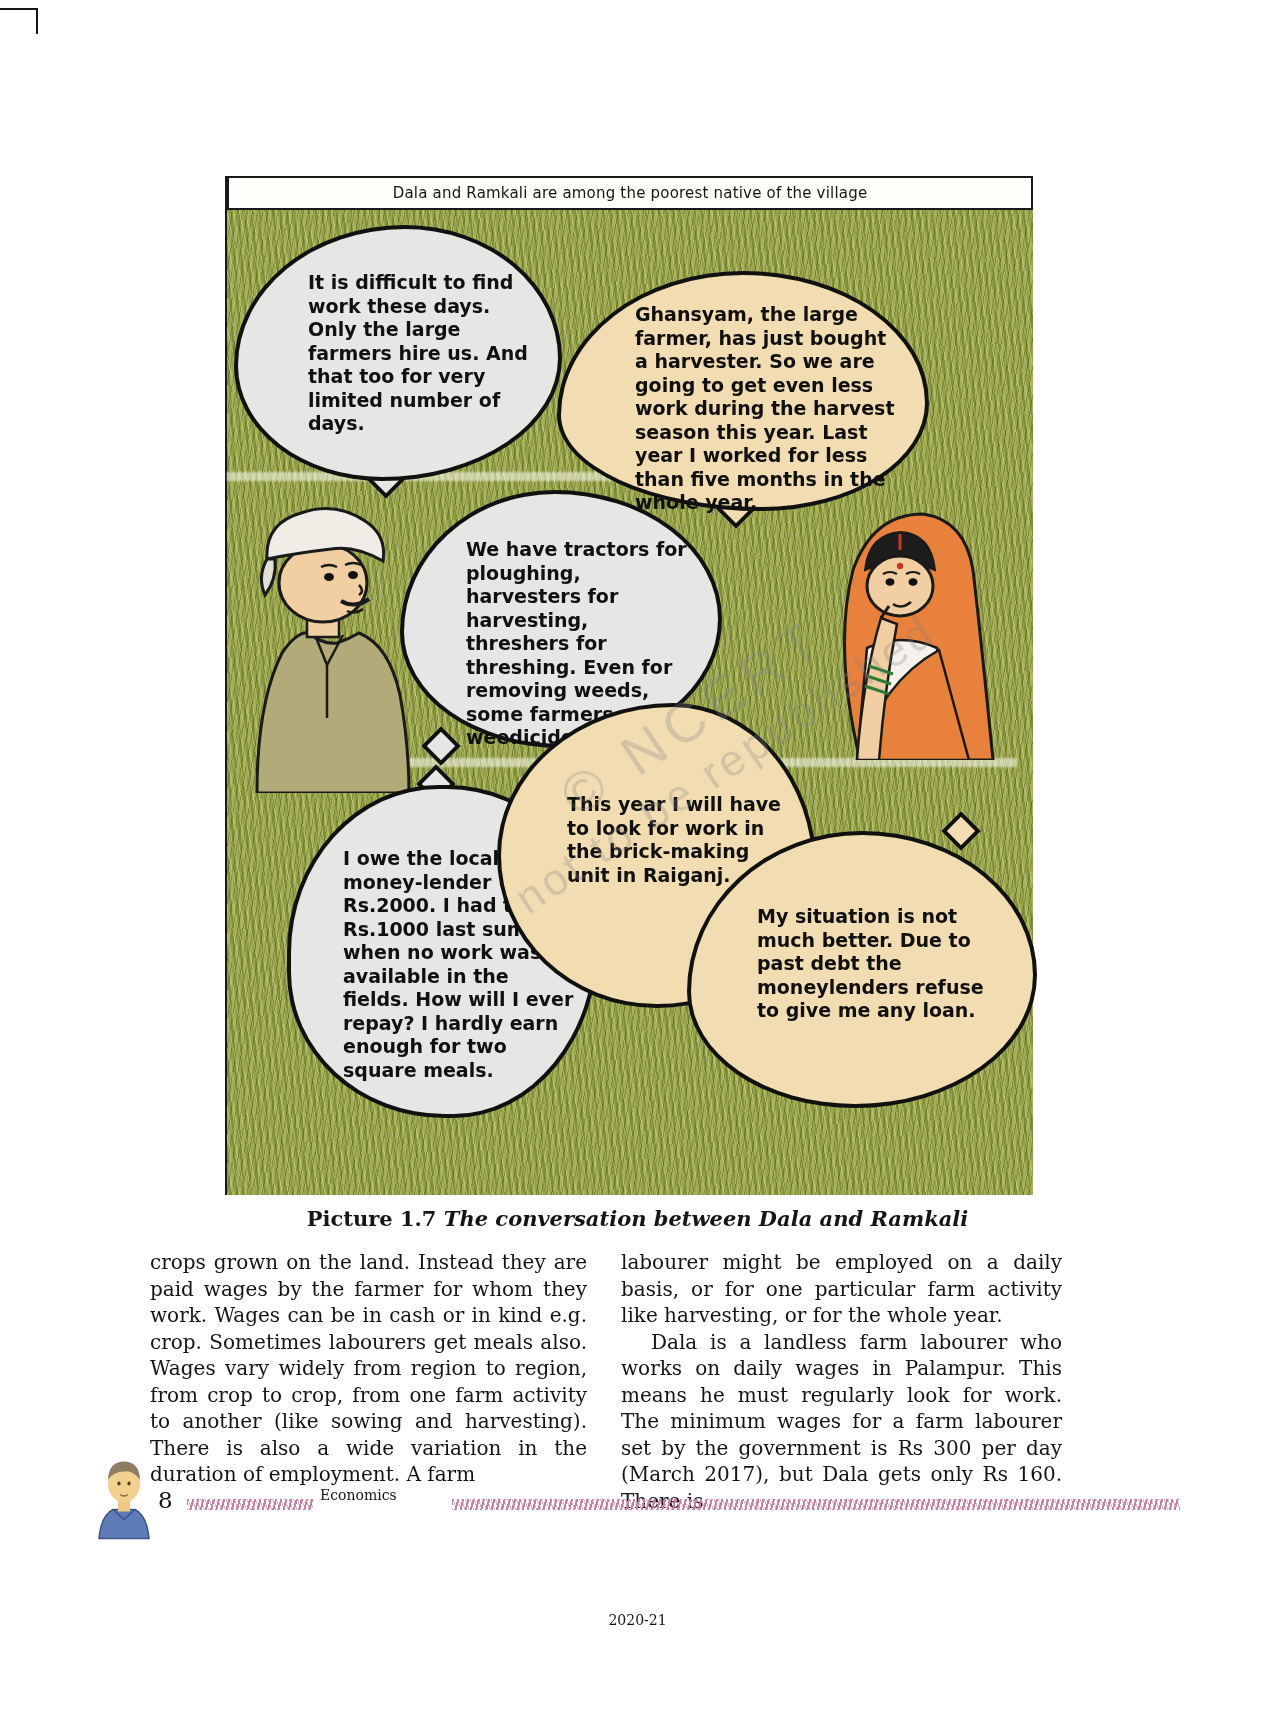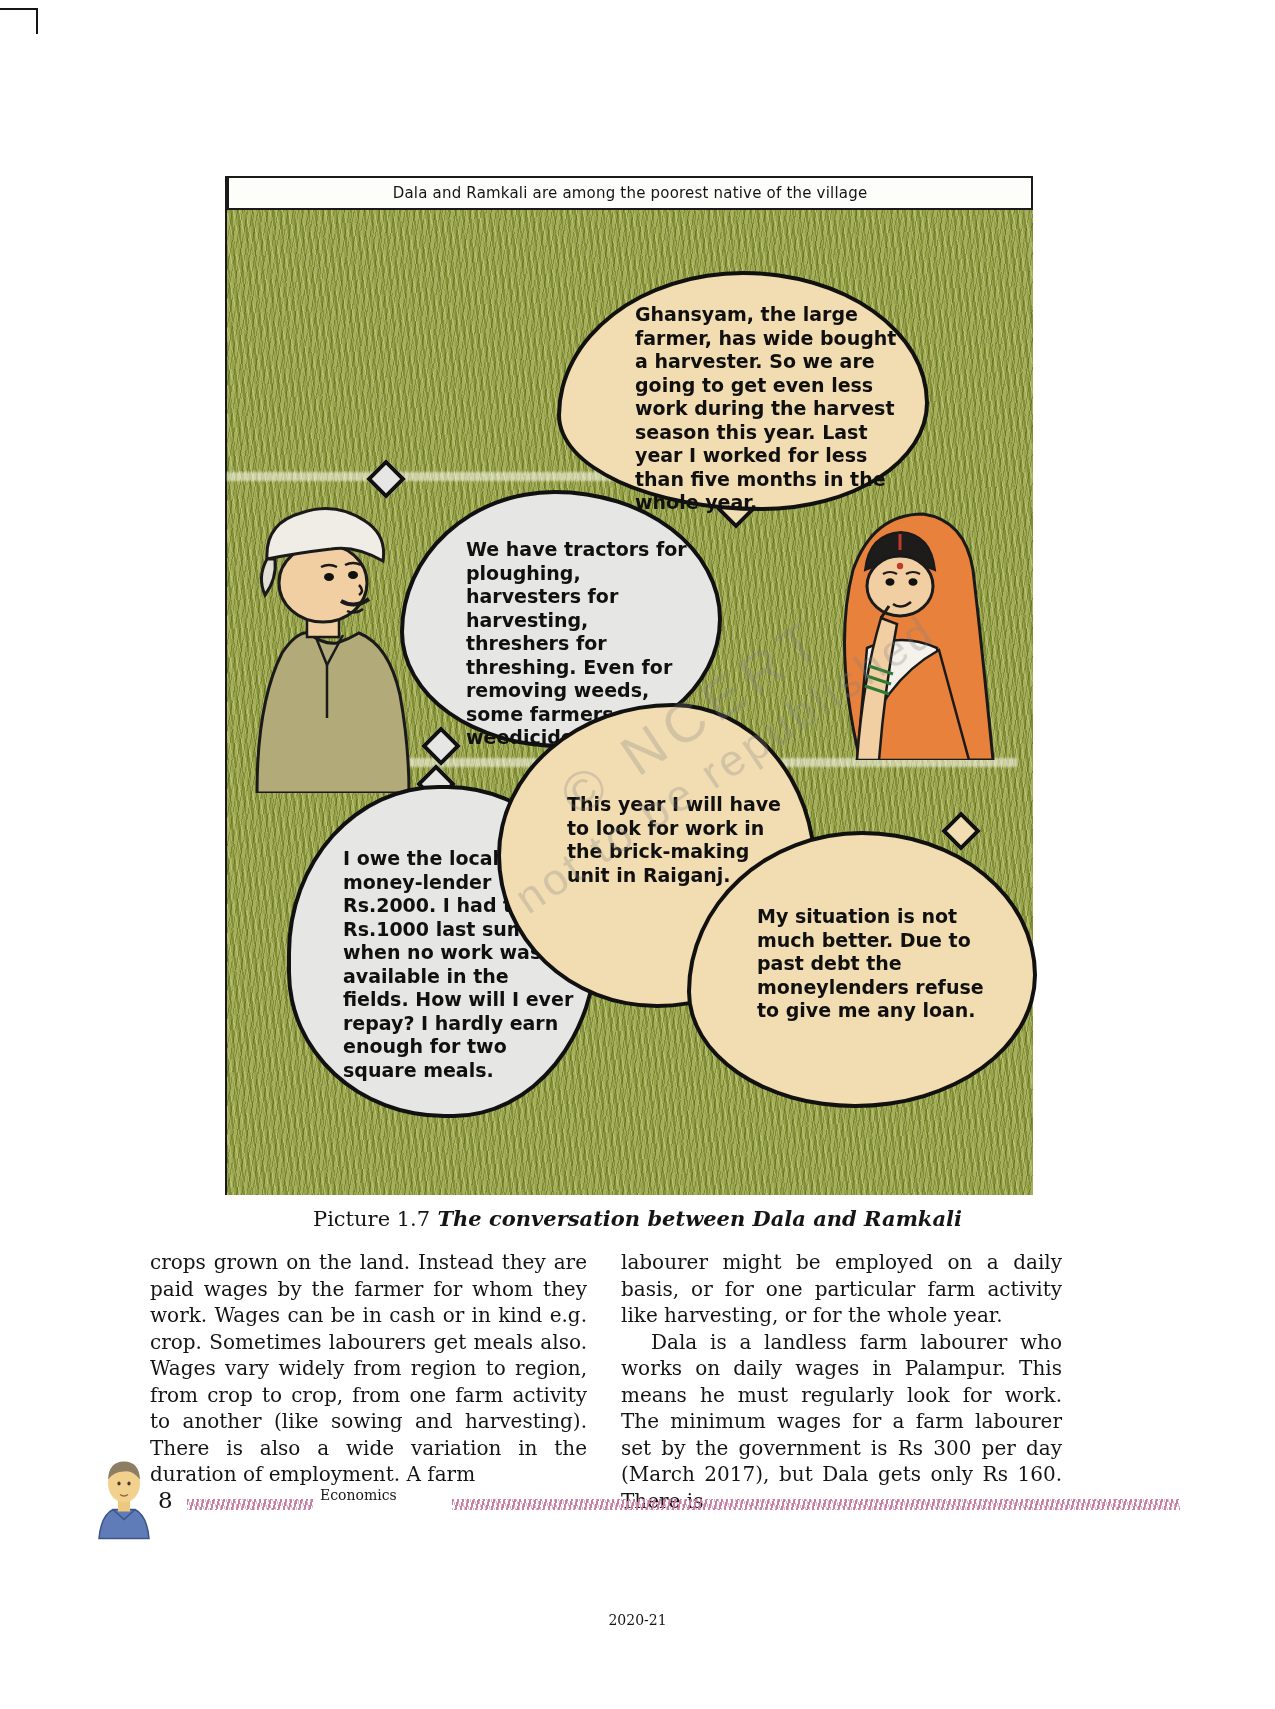--- a/index.html
+++ b/index.html
@@ -56,21 +56,21 @@
 
   .watermark{position:absolute;left:160px;top:470px;width:640px;z-index:4;pointer-events:none;
              transform:rotate(-34deg);text-align:center;font-family:"Liberation Sans", sans-serif;
              color:rgba(130,130,130,.28);}
   .watermark .wm1{font-size:56px;letter-spacing:8px;}
   .watermark .wm2{font-size:44px;letter-spacing:4px;}
 
   
   .caption{position:absolute;left:0;right:0;top:1206px;text-align:center;
            font-family:"DejaVu Serif", serif;font-size:21px;}
-  .caption .cap-label{font-weight:400;margin-top:16px;}
+  .caption .cap-label{font-weight:700;margin-top:16px;}
   .caption .cap-text{font-style:italic;font-weight:bold;}
 
   
   .col{position:absolute;top:1249px;font-family:"DejaVu Serif", serif;font-size:20px;
        line-height:26.5px;text-align:justify;color:#141414;}
   .col p{margin:0;}
   .col-left{left:150px;width:437px;}
   .col-right{left:621px;width:441px;}
   .col-right .indent{text-indent:30px;}
 
@@ -134,21 +134,22 @@
         <path d="M76,120 L84,108" stroke="#1a1a1a" stroke-width="3"></path>
       </svg>
 
       <div class="tail gray t1"></div>
       <div class="tail tan t2"></div>
       <div class="tail gray t3"></div>
       <div class="tail gray t4"></div>
       <div class="tail tan t5"></div>
       <div class="tail tan t6"></div>
 
-      <div class="bubble tan b2">Ghansyam, the large farmer, has wide bought a harvester. So we are going to get even less work during the harvest season this year. Last year I worked for less than five months in the whole year.</div>
+      <div class="bubble gray b1">It is difficult to find work these days. Only the large farmers hire us. And that too for very limited number of days.</div>
+      <div class="bubble tan b2">Ghansyam, the large farmer, has just bought a harvester. So we are going to get even less work during the harvest season this year. Last year I worked for less than five months in the whole year.</div>
       <div class="bubble gray b3">We have tractors for ploughing, harvesters for harvesting, threshers for threshing. Even for removing weeds, some farmers spray weedicide.</div>
       <div class="bubble gray b4">I owe the local money-lender Rs.2000. I had taken Rs.1000 last summer when no work was available in the fields. How will I ever repay? I hardly earn enough for two square meals.</div>
       <div class="bubble tan b5">This year I will have to look for work in the brick-making unit in Raiganj.</div>
       <div class="bubble tan b6">My situation is not much better. Due to past debt the moneylenders refuse to give me any loan.</div>
 
       <div class="watermark">
         <div class="wm1">© NCERT</div>
         <div class="wm2">not to be republished</div>
       </div>
     </div>

